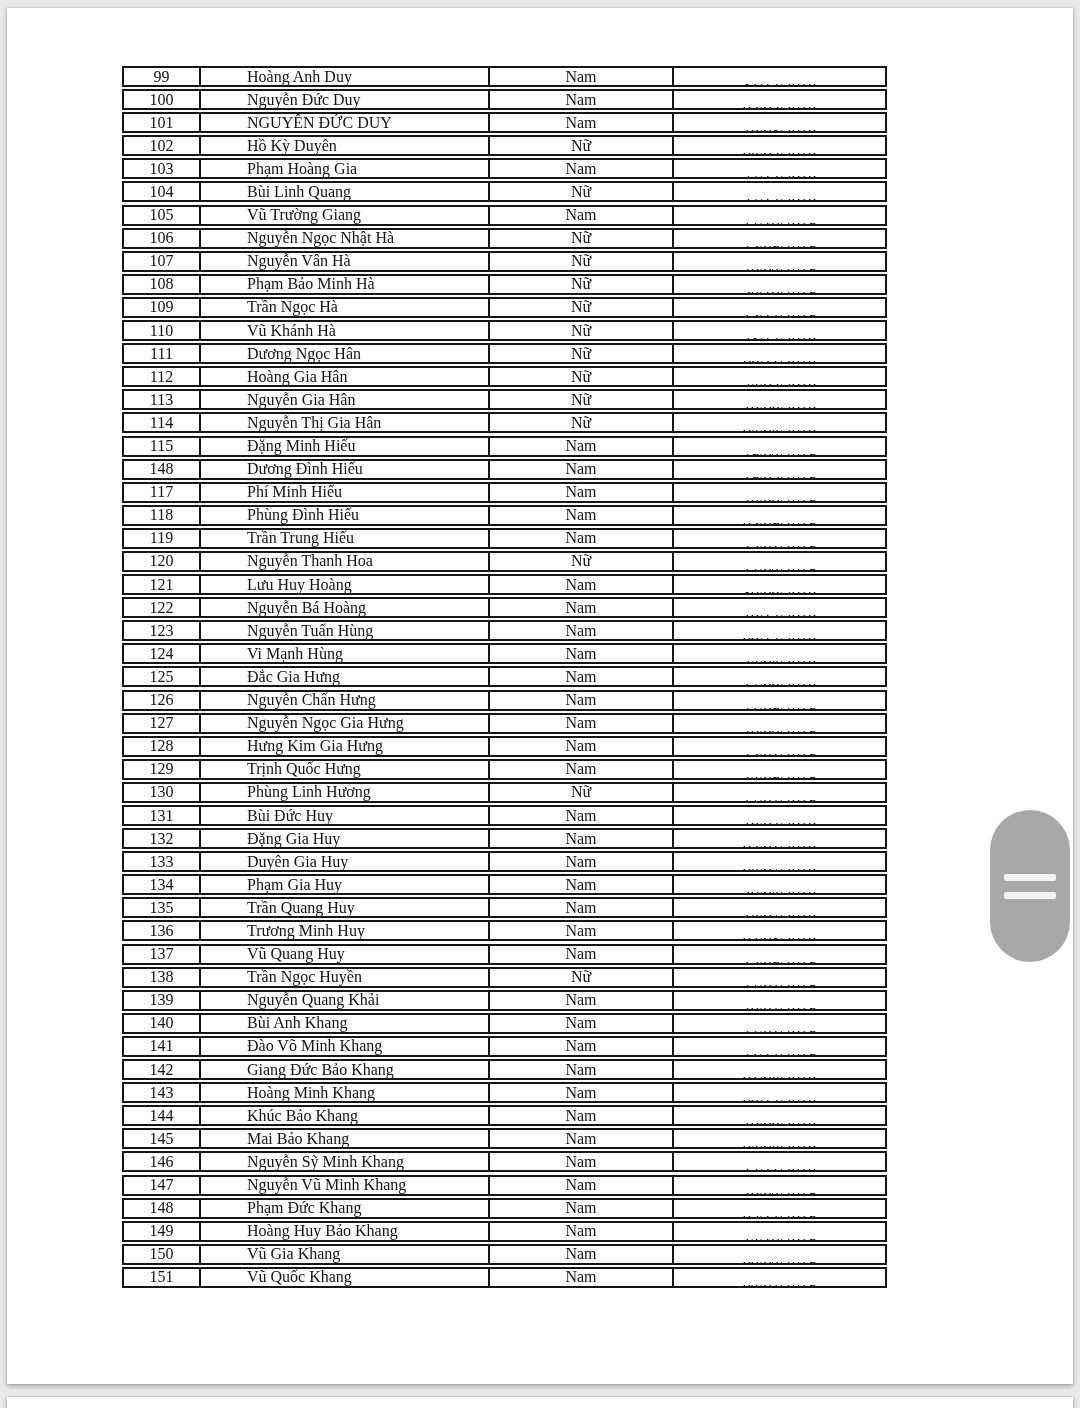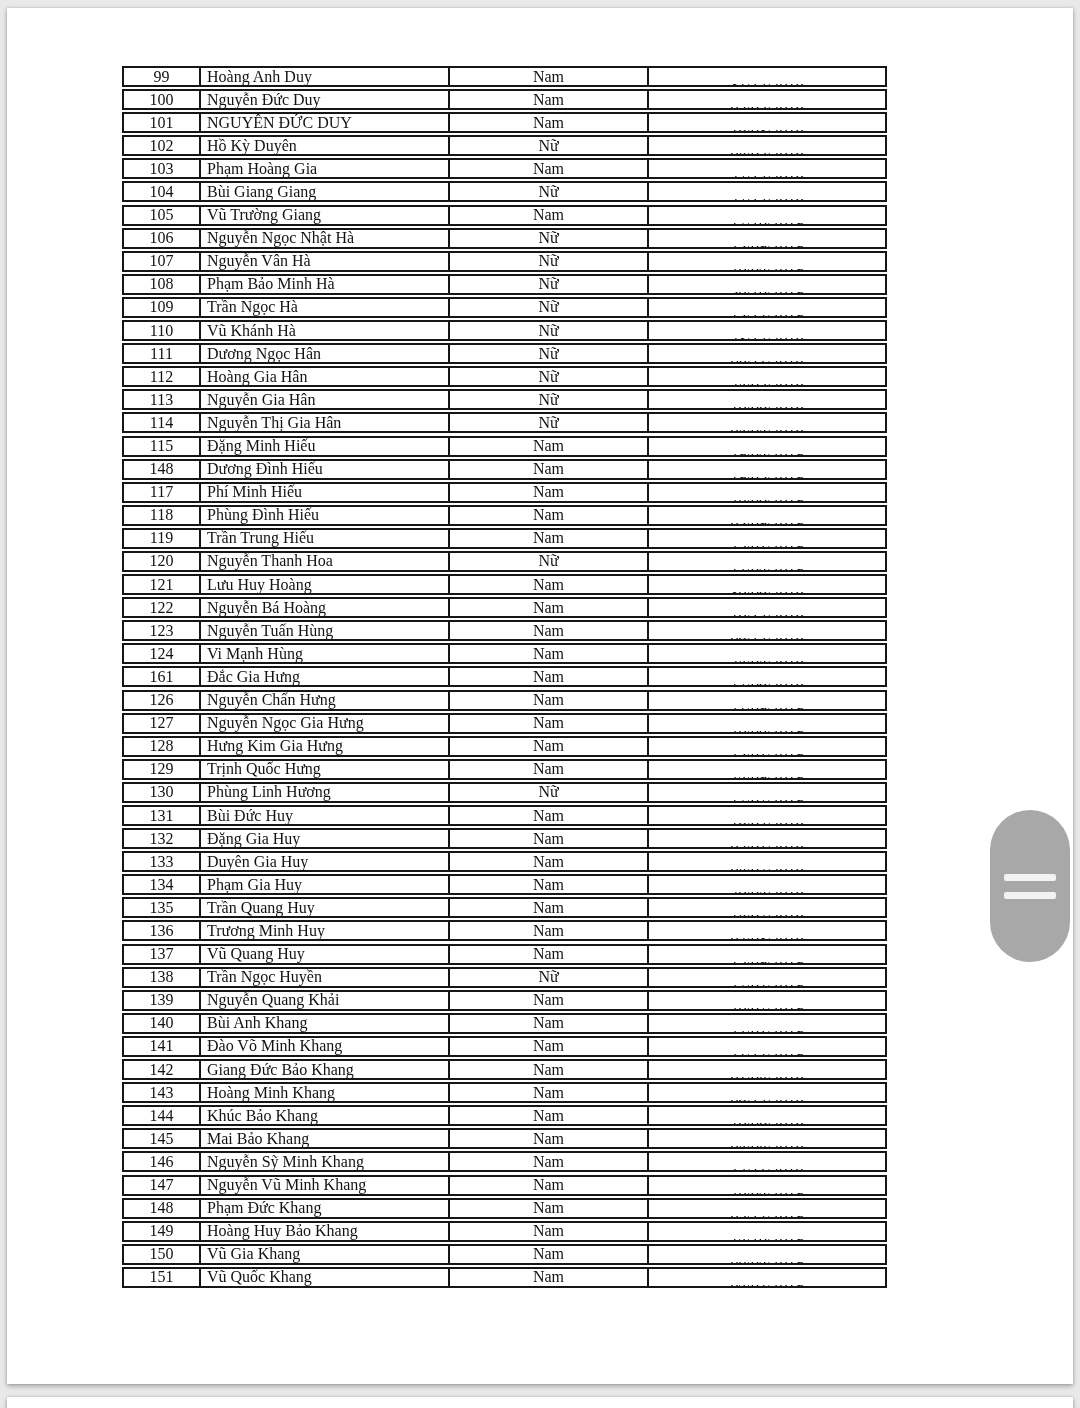--- a/index.html
+++ b/index.html
@@ -36,22 +36,22 @@
     background:#ffffff;
   }
   .cell{
     box-sizing:border-box;
     font-size:16px;line-height:16px;
     color:#121212;
     overflow:hidden;white-space:nowrap;
     display:flex;align-items:center;justify-content:center;
   }
   .c-index{width:77px;border-right:2px solid #161616;}
-  .c-name{width:249px;border-right:2px solid #161616;justify-content:flex-start;padding-left:6px;}
-  .c-gender{width:199px;border-right:2px solid #161616;}
+  .c-name{width:249px;border-right:2px solid #161616;justify-content:flex-start;padding-left:6px;margin-left:40px;}
+  .c-gender{width:184px;border-right:2px solid #161616;}
   .c-date{flex:1;margin-top:16px;}
   .scroll-handle{
     position:absolute;
     left:990px;top:810px;width:80px;height:152px;
     background:#a8a8a8;
     border-radius:40px;
     display:flex;flex-direction:column;align-items:center;justify-content:center;
     gap:11px;
     cursor:grab;
   }
@@ -95,21 +95,21 @@
         <div class="cell c-date">08/05/2019</div>
       </div>
       <div class="trow">
         <div class="cell c-index">103</div>
         <div class="cell c-name">Phạm Hoàng Gia</div>
         <div class="cell c-gender">Nam</div>
         <div class="cell c-date">27/12/2019</div>
       </div>
       <div class="trow">
         <div class="cell c-index">104</div>
-        <div class="cell c-name">Bùi Giang Giang</div>
+        <div class="cell c-name">Bùi Linh Quang</div>
         <div class="cell c-gender">Nữ</div>
         <div class="cell c-date">27/12/2019</div>
       </div>
       <div class="trow">
         <div class="cell c-index">105</div>
         <div class="cell c-name">Vũ Trường Giang</div>
         <div class="cell c-gender">Nam</div>
         <div class="cell c-date">17/10/2019</div>
       </div>
       <div class="trow">
@@ -220,21 +220,21 @@
         <div class="cell c-gender">Nam</div>
         <div class="cell c-date">06/12/2019</div>
       </div>
       <div class="trow">
         <div class="cell c-index">124</div>
         <div class="cell c-name">Vi Mạnh Hùng</div>
         <div class="cell c-gender">Nam</div>
         <div class="cell c-date">24/04/2019</div>
       </div>
       <div class="trow">
-        <div class="cell c-index">161</div>
+        <div class="cell c-index">125</div>
         <div class="cell c-name">Đắc Gia Hưng</div>
         <div class="cell c-gender">Nam</div>
         <div class="cell c-date">17/06/2019</div>
       </div>
       <div class="trow">
         <div class="cell c-index">126</div>
         <div class="cell c-name">Nguyễn Chấn Hưng</div>
         <div class="cell c-gender">Nam</div>
         <div class="cell c-date">21/09/2019</div>
       </div>

